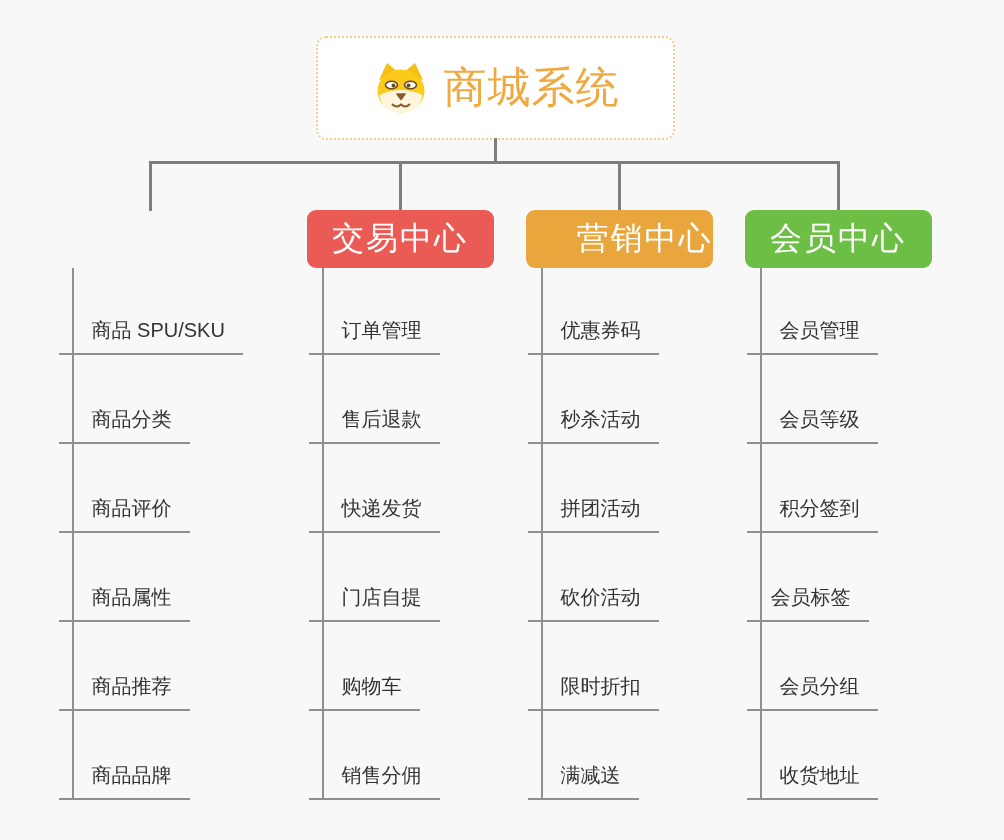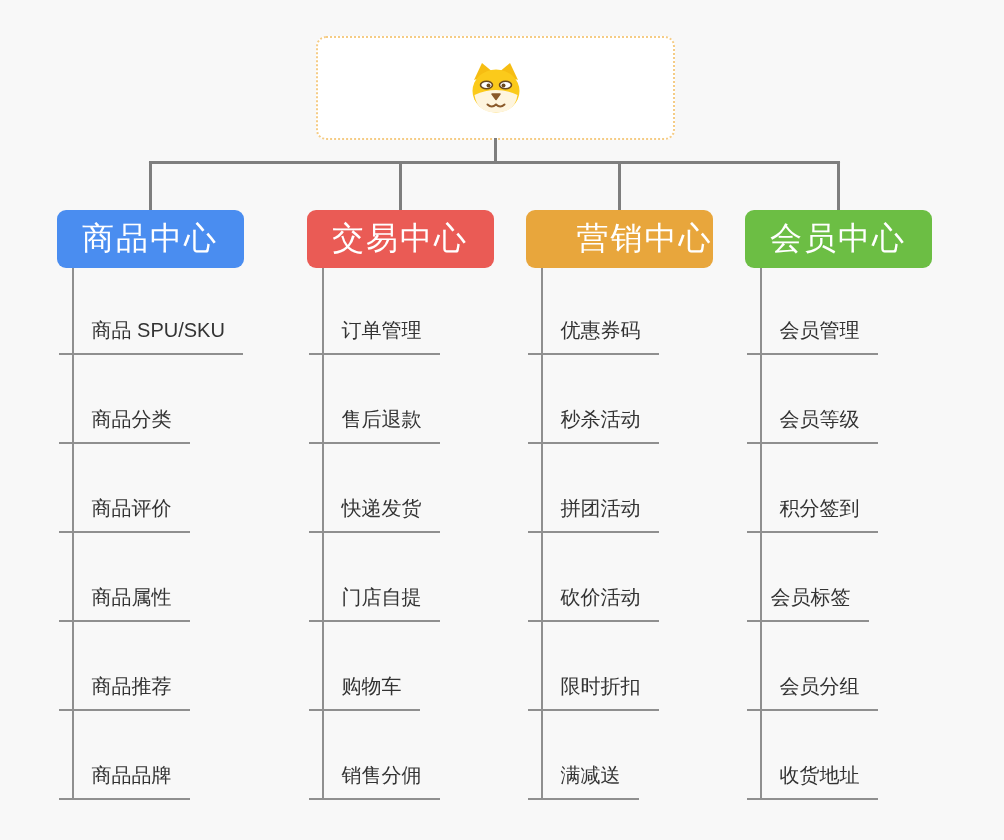--- a/index.html
+++ b/index.html
@@ -64,34 +64,32 @@
       <polygon points="31,12 43,2 51,19" fill="#F6BD12"></polygon>
       <ellipse cx="29" cy="30" rx="23.5" ry="21.5" fill="#FBCA1B"></ellipse>
       <path d="M7.5,34 Q29,24 50.5,34 Q48,51.5 29,51.5 Q10,51.5 7.5,34 Z" fill="#FEF5DE"></path>
       <ellipse cx="19.5" cy="24" rx="6" ry="3.8" fill="#FFFFFF" stroke="#6B4A1E" stroke-width="1.6"></ellipse>
       <ellipse cx="38.5" cy="24" rx="6" ry="3.8" fill="#FFFFFF" stroke="#6B4A1E" stroke-width="1.6"></ellipse>
       <circle cx="21.5" cy="24.6" r="2" fill="#6B4A1E"></circle>
       <circle cx="36.5" cy="24.6" r="2" fill="#6B4A1E"></circle>
       <path d="M25,33 L33,33 L29,38.5 Z" fill="#8A5A2B" stroke="#8A5A2B" stroke-width="1.5" stroke-linejoin="round"></path>
       <path d="M20.5,43.5 Q24.7,47.5 29,43.5 Q33.3,47.5 37.5,43.5" stroke="#8A5A2B" stroke-width="2" fill="none" stroke-linecap="round"></path>
     </svg>
+    <span class="root-title">商城系统</span>
   </div>
 
   <div class="line root-drop"></div>
   <div class="line hbar"></div>
   <div class="line drop d1"></div>
   <div class="line drop d2"></div>
   <div class="line drop d3"></div>
   <div class="line drop d4"></div>
 
   <div id="branches">
   <div class="branch" style="left: 56.5px;">
-    <div class="branch-node" style="background: rgb(74, 141, 240);">
-      <span class="branch-label">商品中心</span>
-    </div>
     <div class="spine"></div>
     <div class="items">
           <div class="item" style="top: 315px;">商品 SPU/SKU</div>
           <div class="item" style="top: 404px;">商品分类</div>
           <div class="item" style="top: 493px;">商品评价</div>
           <div class="item" style="top: 582px;">商品属性</div>
           <div class="item" style="top: 671px;">商品推荐</div>
           <div class="item" style="top: 760px;">商品品牌</div>
         </div>
   </div>

